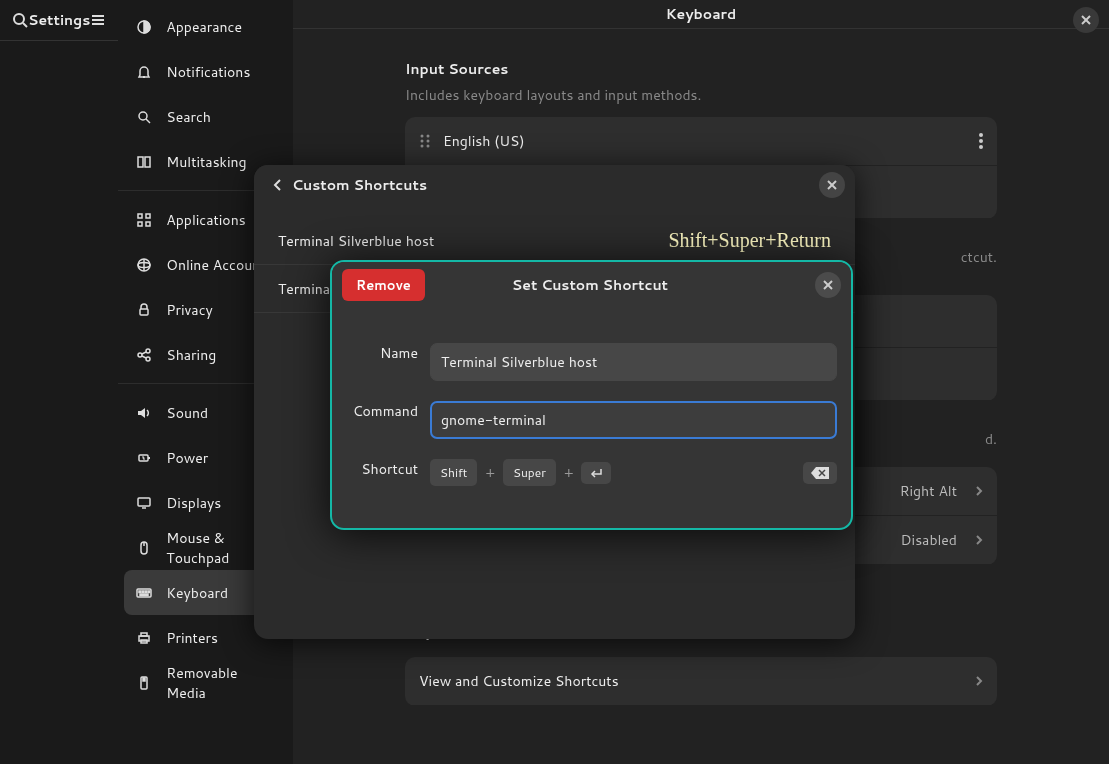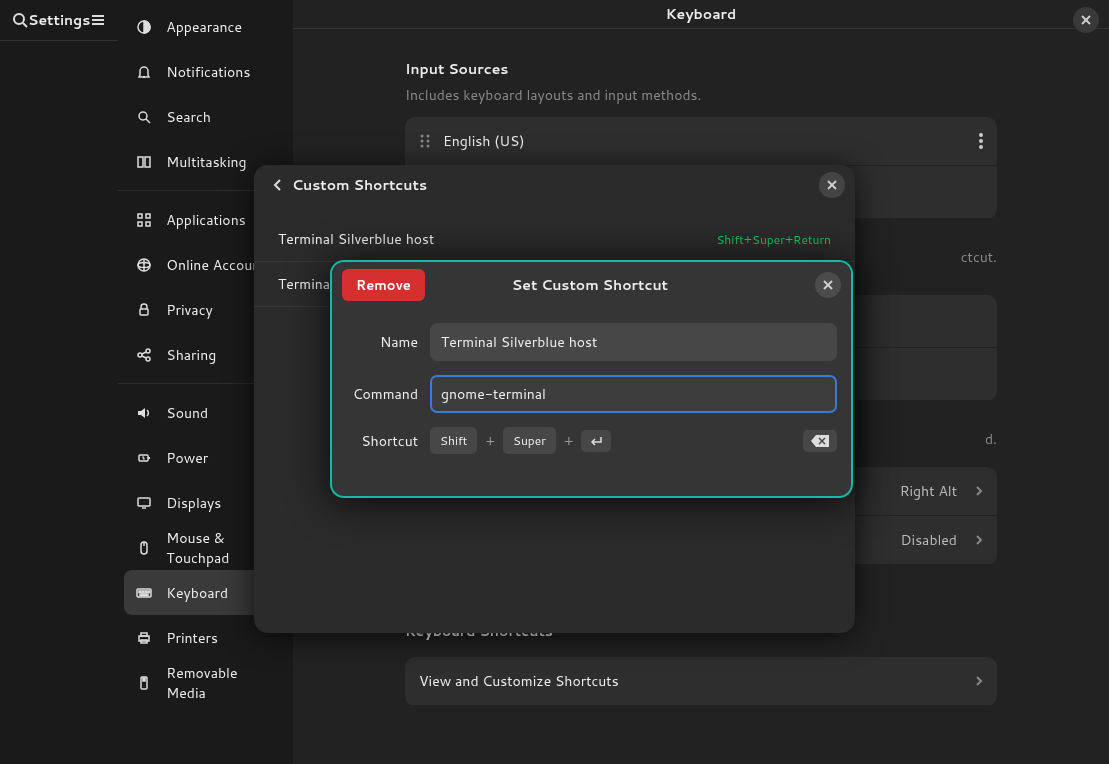--- a/index.html
+++ b/index.html
@@ -38,32 +38,32 @@
 
 .dialog { position: absolute; left: 254px; top: 165px; width: 601px; background: #2b2b2b; border-radius: 14px; box-shadow: 0 4px 30px rgba(0,0,0,0.7); overflow: hidden; }
 .dialog-header { height: 40px; display: flex; align-items: center; padding: 0 10px; background: #2b2b2b; }
 .dialog-header .back { width: 28px; height: 28px; display: flex; align-items: center; justify-content: center; cursor: pointer; }
 .dialog-header .title { flex: 1; text-align: left; font-weight: bold; font-size: 14px; }
 .dialog-header .close { width: 26px; height: 26px; border-radius: 50%; background: #444; display: flex; align-items: center; justify-content: center; cursor: pointer; }
 .dialog-body { padding: 12px 0 30px 0; }
 .shortcut-row { display: flex; align-items: center; padding: 12px 24px; border-bottom: 1px solid #383838; }
 .shortcut-row:last-child { border-bottom: none; }
 .shortcut-row .name { flex: 1; font-size: 14px; }
-.shortcut-row .keys { color: #22c55e; font-size: 12px; }
+.shortcut-row .keys { color: #fef9c3; font-size: 20px; font-family: Liberation Serif, serif; }
 .add-row { display: flex; justify-content: center; padding: 14px 0; }
 .add-btn { width: 28px; height: 28px; border-radius: 50%; background: #3a3a3a; display: flex; align-items: center; justify-content: center; cursor: pointer; }
 
 
 .inner-dialog { position: absolute; left: 330px; top: 260px; width: 523px; background: #353535; border-radius: 14px; box-shadow: 0 4px 40px rgba(0,0,0,0.8); overflow: hidden; border: 2px solid #14b8a6; }
 .inner-header { height: 45px; display: flex; align-items: center; padding: 0 10px; background: #353535; gap: 10px; }
 .inner-header .remove { background: #d62f2f; color: #fff; border: none; padding: 7px 14px; border-radius: 6px; font-weight: bold; font-size: 13px; cursor: pointer; }
 .inner-header .title { flex: 1; text-align: center; font-weight: bold; font-size: 14px; margin-left: -60px; }
 .inner-header .close { width: 26px; height: 26px; border-radius: 50%; background: #4b4b4b; display: flex; align-items: center; justify-content: center; cursor: pointer; }
 .inner-body { padding: 16px 14px 28px 14px; }
-.form-row { display: flex; align-items: center; margin-bottom: 14px; gap: 12px; }
+.form-row { display: flex; margin-bottom: 14px; gap: 12px; margin-top: 20px; }
 .form-row label { width: 72px; text-align: right; font-size: 14px; }
 .form-row input { flex: 1; background: #474747; border: 1px solid #474747; color: #eee; padding: 8px 10px; border-radius: 7px; font-size: 14px; outline: none; }
 .form-row input.focused { border: 2px solid #3a7bd5; background: #3d3d3d; padding: 7px 9px; }
 .shortcut-display { flex: 1; display: flex; align-items: center; gap: 8px; }
 .key-chip { background: #474747; padding: 5px 10px; border-radius: 5px; font-size: 12px; }
 .key-plus { color: #999; font-size: 14px; }
 .key-return { background: #474747; padding: 5px 8px; border-radius: 5px; }
 .backspace-btn { margin-left: auto; background: #474747; padding: 5px 8px; border-radius: 5px; cursor: pointer; display: flex; align-items: center; }
 
 svg { display: block; }

